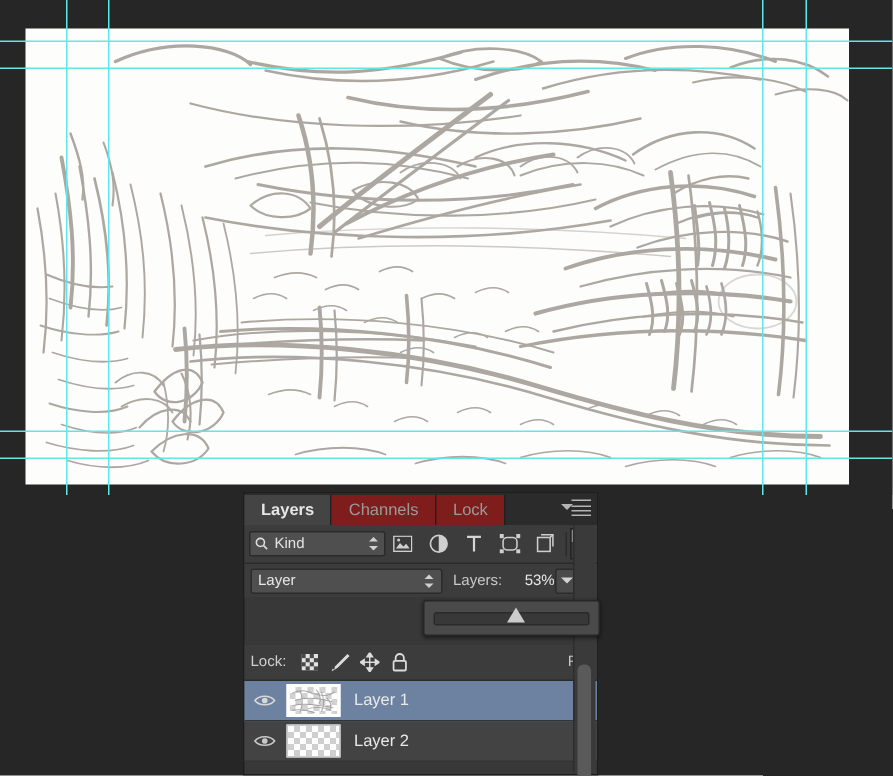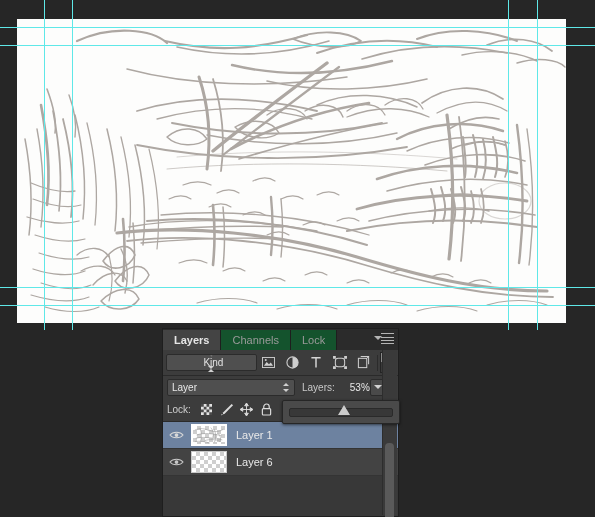--- a/index.html
+++ b/index.html
@@ -21,37 +21,37 @@
   .guide.h{height:1px;left:0;width:595px;}
 
   
   #layers-panel{
     position:absolute;left:162px;top:328px;width:237px;height:189px;
     background:#383838;border:1px solid #1e1e1e;box-sizing:border-box;
   }
   #panel-tabbar{position:relative;height:21px;background:#2b2b2b;display:flex;align-items:flex-end;}
   .panel-tab{
     height:20px;line-height:20px;padding:0 11px;font-size:11px;color:#9a9a9a;
-    background:#14532d;border-right:1px solid #1e1e1e;white-space:nowrap;cursor:default;
+    background:#7f1d1d;border-right:1px solid #1e1e1e;white-space:nowrap;cursor:default;
   }
   .panel-tab.active{background:#444;color:#e6e6e6;font-weight:bold;}
   #panel-menu-btn{position:absolute;right:4px;top:4px;width:20px;height:13px;cursor:default;}
   #panel-menu-btn .ln{position:absolute;right:0;width:13px;height:1px;background:#b4b4b4;}
   #panel-menu-btn .ln:nth-child(1){top:1px}
   #panel-menu-btn .ln:nth-child(2){top:4px}
   #panel-menu-btn .ln:nth-child(3){top:7px}
   #panel-menu-btn .ln:nth-child(4){top:10px}
   #panel-menu-btn .tri{position:absolute;left:0;top:3px;width:0;height:0;
     border-left:4px solid transparent;border-right:4px solid transparent;border-top:4px solid #b4b4b4;}
 
   
   #filter-row{height:25px;background:#3c3c3c;border-bottom:1px solid #2a2a2a;display:flex;align-items:center;padding:0 3px;}
   #kind-select{
     width:92px;height:17px;background:#4f4f4f;border:1px solid #2b2b2b;border-radius:2px;
-    display:flex;align-items:center;padding:0 3px;box-sizing:border-box;cursor:default;flex-direction:column;
+    display:flex;align-items:center;padding:0 3px;box-sizing:border-box;cursor:default;
   }
   #kind-select .lbl{font-size:10px;color:#e3e3e3;margin-left:4px;flex:1;}
   .spin{width:7px;height:11px;position:relative;}
   .spin i{position:absolute;left:0;width:0;height:0;border-left:3px solid transparent;border-right:3px solid transparent;}
   .spin i.up{top:1px;border-bottom:3px solid #d0d0d0;}
   .spin i.dn{bottom:1px;border-top:3px solid #d0d0d0;}
   .filt-icon{width:24px;height:22px;display:flex;align-items:center;justify-content:center;cursor:default;}
   #filter-sep{width:1px;height:16px;background:#2b2b2b;margin:0 2px;}
   #filter-toggle{width:11px;height:19px;margin-left:auto;margin-right:2px;
     background:linear-gradient(#8a8a8a 0 45%, #3a3a3a 45% 100%);border:1px solid #242424;cursor:default;}
@@ -61,21 +61,21 @@
   #blend-select{width:128px;height:17px;background:#4f4f4f;border:1px solid #2b2b2b;border-radius:2px;
     display:flex;align-items:center;padding:0 4px;box-sizing:border-box;cursor:default;}
   #blend-select .lbl{font-size:10px;color:#e8e8e8;flex:1;}
   #opacity-label{font-size:10px;color:#c9c9c9;margin-left:7px;}
   #opacity-value{font-size:10px;color:#e8e8e8;margin-left:5px;width:30px;text-align:right;cursor:default;}
   #opacity-arrow{width:14px;height:15px;background:#4a4a4a;border:1px solid #2b2b2b;border-radius:2px;
     display:flex;align-items:center;justify-content:center;cursor:default;}
   #opacity-arrow i{width:0;height:0;border-left:4px solid transparent;border-right:4px solid transparent;border-top:4px solid #d2d2d2;}
 
   
-  #lock-row{height:23px;background:#3c3c3c;display:flex;align-items:center;padding:0 4px;border-bottom:1px solid #2a2a2a;}
+  #lock-row{height:23px;background:#3c3c3c;display:flex;align-items:center;padding:0 4px;border-bottom:1px solid #2a2a2a;margin-top:32px;}
   #lock-label{font-size:10px;color:#cfcfcf;margin-right:6px;}
   .lock-icon{width:20px;height:18px;display:flex;align-items:center;justify-content:center;cursor:default;}
   #fill-label{font-size:10px;color:#c9c9c9;margin-left:auto;}
 
   
   #opacity-slider-popup{
     position:absolute;left:119px;top:71px;width:118px;height:24px;
     background:#4a4a4a;border:1px solid #262626;border-radius:2px;
     display:flex;align-items:center;padding:0 6px;box-sizing:border-box;z-index:30;
     box-shadow:0 1px 3px rgba(0,0,0,.55);
@@ -425,21 +425,21 @@
       </div>
 
       <div class="layer-row">
         <div class="eye-cell">
           <svg width="15" height="10" viewBox="0 0 16 10">
               <path d="M1 5 C4 1, 12 1, 15 5 C12 9, 4 9, 1 5 Z" fill="none" stroke="#c8c8c8" stroke-width="1.1"></path>
               <circle cx="8" cy="5" r="2" fill="#c8c8c8"></circle>
             </svg>
         </div>
         <div class="layer-thumb-wrap"></div>
-        <span class="layer-name">Layer 6</span>
+        <span class="layer-name">Layer 2</span>
         <div class="layer-lock-cell"></div>
       </div>
 
     </div>
 
     <div id="panel-scrollbar">
       <div id="panel-scroll-thumb"></div>
     </div>
   </div>
 </div>

